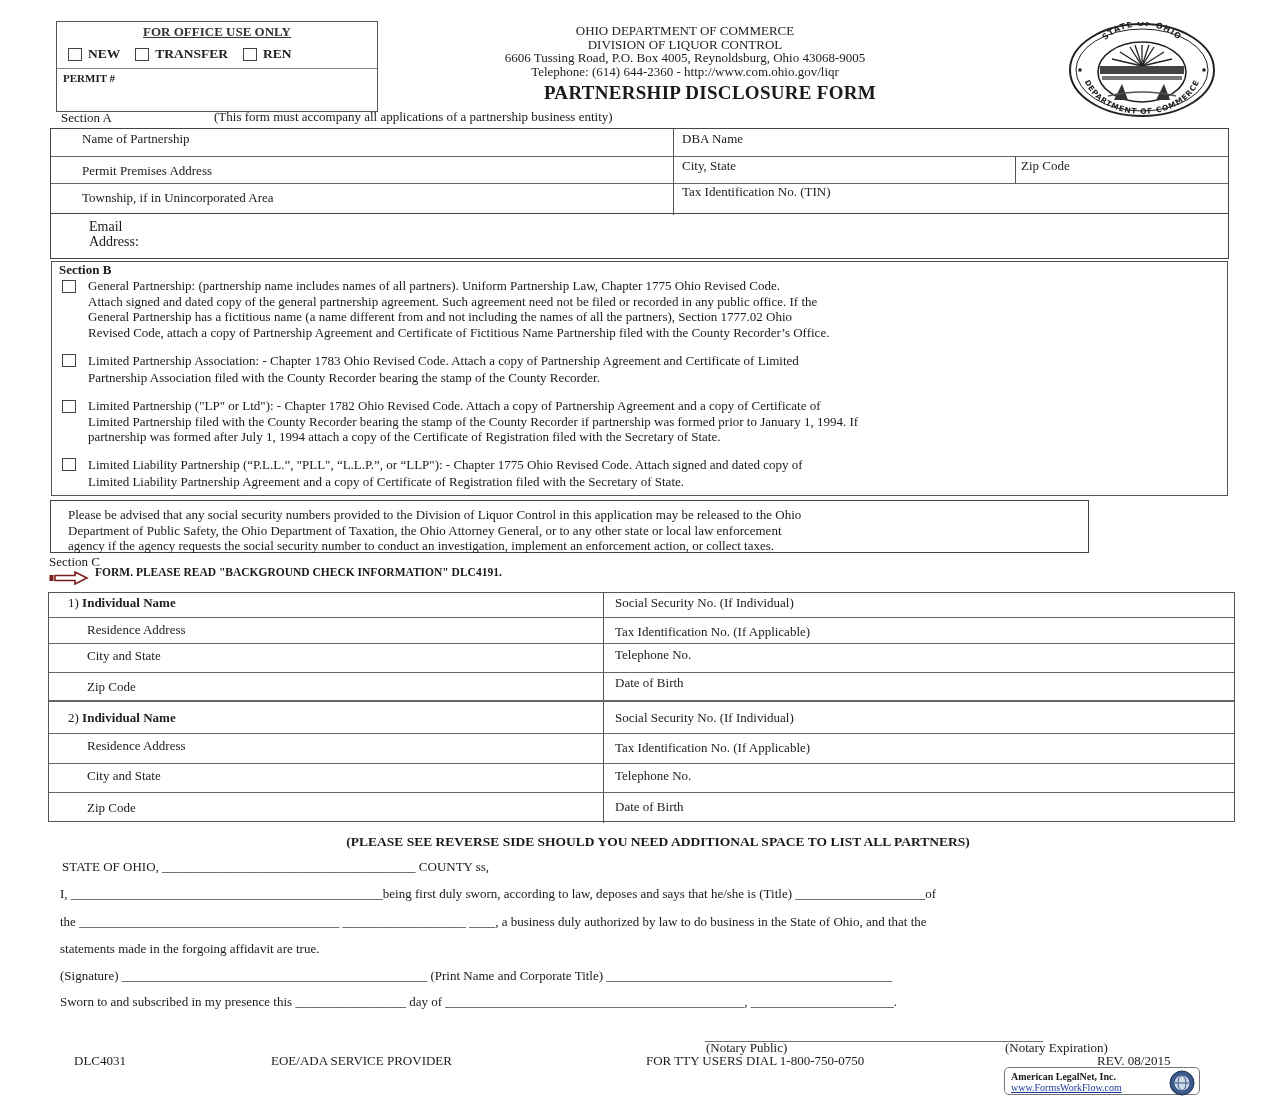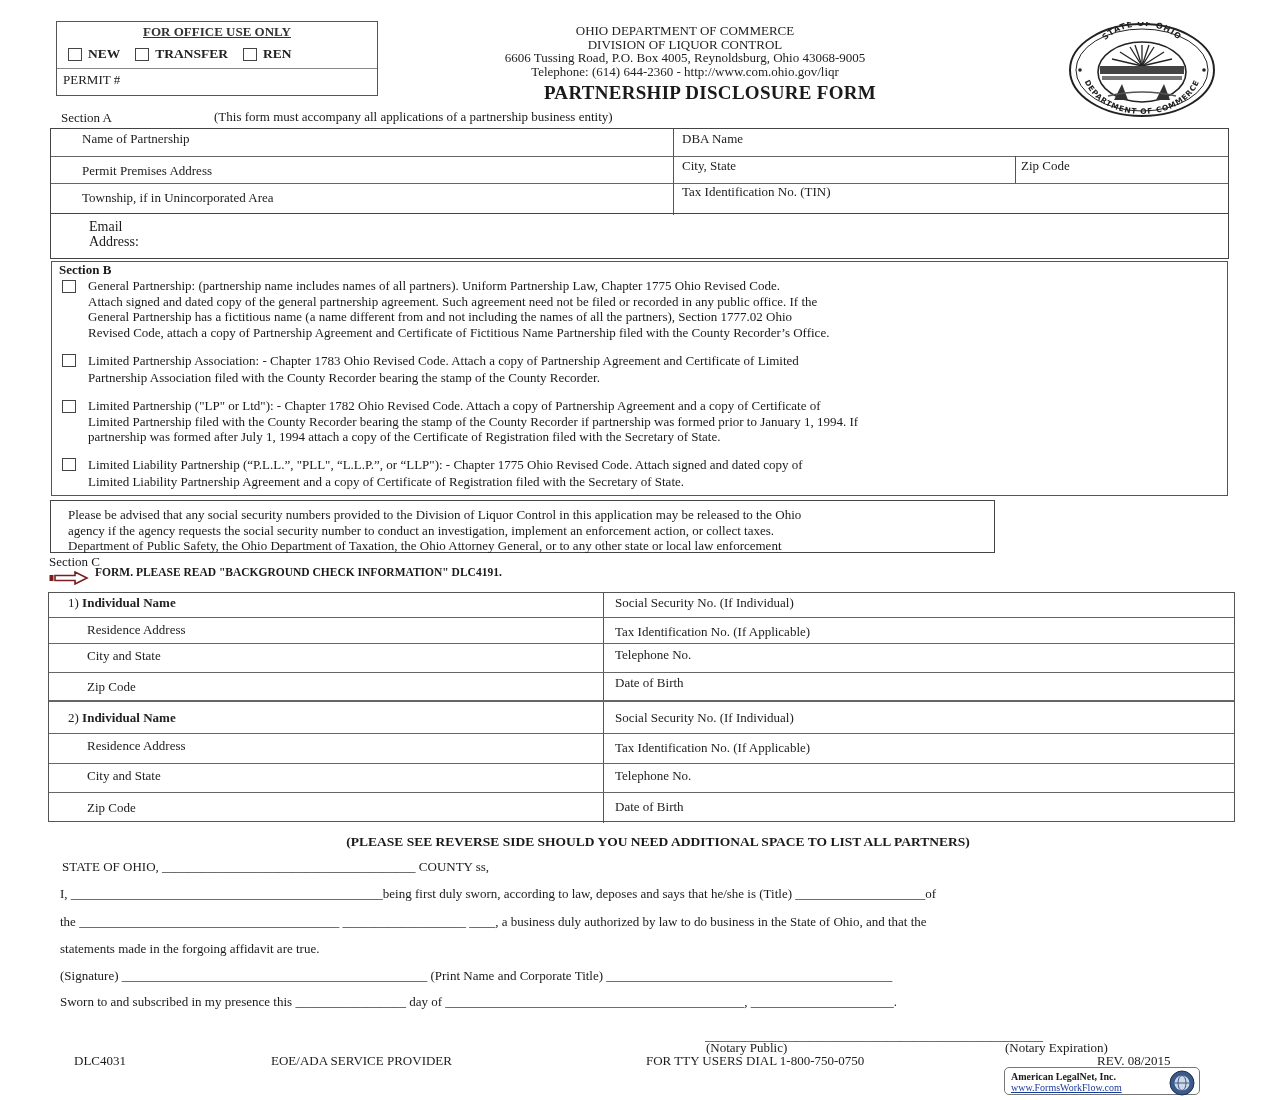--- a/index.html
+++ b/index.html
@@ -2,27 +2,27 @@
 <html><head>
 <meta charset="utf-8">
 <style>
   * { box-sizing: border-box; margin: 0; padding: 0; }
   html, body { width: 1275px; height: 1100px; background: #ffffff; overflow: hidden; }
   body { position: relative; font-family: "Liberation Serif", "DejaVu Serif", serif; color: #1a1a1a; font-size: 13px; }
   .abs { position: absolute; }
   .b { font-weight: bold; }
 
   
-  #office-box { left: 56px; top: 21px; width: 322px; height: 75px; border: 1.5px solid #555; background: #fff; }
+  #office-box { left: 56px; top: 21px; width: 322px; height: 91px; border: 1.5px solid #555; background: #fff; }
   #office-title { left: 0; top: 2px; width: 100%; text-align: center; font-weight: bold; font-size: 13px; text-decoration: underline; color: #333; }
   .obox-check { display: inline-flex; align-items: center; font-weight: bold; font-size: 13.5px; color: #222; }
   .cb { display: inline-block; width: 14px; height: 13px; border: 1px solid #444; background: #fff; margin-right: 6px; }
   #office-checks { left: 11px; top: 24px; display: flex; gap: 15px; }
   #office-divider { left: 0; top: 46px; width: 100%; border-top: 1px solid #888; }
-  #permit-label { left: 6px; top: 50px; font-weight: normal; font-size: 13px; }
+  #permit-label { left: 6px; top: 50px; font-weight: bold; font-size: 11px; }
 
   
   #agency { left: 420px; top: 24px; width: 530px; text-align: center; font-size: 13px; line-height: 13.5px; color: #222; }
   #form-title { left: 420px; top: 82px; width: 580px; text-align: center; font-size: 19px; font-weight: bold; letter-spacing: 0.3px; }
   #seal { left: 1068px; top: 22px; width: 148px; height: 96px; }
 
   
   #secA-label { left: 61px; top: 110px; font-size: 13px; }
   #secA-note { left: 214px; top: 109px; font-size: 13px; }
   #secA-table { left: 50px; top: 128px; width: 1179px; height: 86px; border: 1.5px solid #444; }
@@ -33,21 +33,21 @@
   #email-label { left: 38px; top: 5px; font-size: 14px; line-height: 15px; font-family: "Liberation Serif", serif; }
 
   
   #secB-box { left: 51px; top: 261px; width: 1177px; height: 235px; border: 1.5px solid #555; }
   #secB-label { left: 7px; top: 0px; font-weight: bold; font-size: 13px; }
   .optblock { position: absolute; left: 10px; width: 1000px; font-size: 13px; line-height: 15.5px; }
   .optblock .cb { position: absolute; left: 0; top: 2px; }
   .opttext { margin-left: 26px; }
 
   
-  #advisory { left: 50px; top: 500px; width: 945px; height: 53px; border: 1.5px solid #444; padding: 6px 0 0 17px; font-size: 13px; line-height: 15.5px; }
+  #advisory { left: 50px; top: 500px; width: 1039px; height: 53px; border: 1.5px solid #444; padding: 6px 0 0 17px; font-size: 13px; line-height: 15.5px; }
 
   
   #secC-label { left: 49px; top: 554px; font-weight: normal; font-size: 13px; }
   #arrow-icon { left: 49px; top: 571px; width: 40px; height: 14px; }
   #secC-notice { left: 95px; top: 566px; font-weight: bold; font-size: 11.5px; line-height: 12px; width: 1140px; }
   #secC-table { left: 48px; top: 592px; width: 1187px; height: 230px; border: 1.5px solid #555; }
 
   
   #reverse-note { left: 0; top: 834px; width: 1316px; text-align: center; font-weight: bold; font-size: 13.5px; }
   .aff { position: absolute; font-size: 13px; white-space: nowrap; }
@@ -178,22 +178,22 @@
     <span class="cb"></span>
     <div class="opttext">
       <div>Limited Liability Partnership (“P.L.L.”, "PLL", “L.L.P.”, or “LLP"):          - Chapter 1775 Ohio Revised Code.  Attach signed and dated copy of</div>
       <div>Limited Liability Partnership Agreement and a copy of Certificate of Registration filed with the Secretary of State.</div>
     </div>
   </div>
 </div>
 
 <div id="advisory" class="abs">
   <div>Please be advised that any social security numbers provided to the Division of Liquor Control in this application may be released to the Ohio</div>
+  <div>Department of Public Safety, the Ohio Department of Taxation, the Ohio Attorney General, or to any other state or local law enforcement</div>
   <div>agency if the agency requests the social security number to conduct an investigation, implement an enforcement action, or collect taxes.</div>
-  <div>Department of Public Safety, the Ohio Department of Taxation, the Ohio Attorney General, or to any other state or local law enforcement</div>
 </div>
 
 <div id="secC-label" class="abs">Section C</div>
 <svg id="arrow-icon" class="abs" viewBox="0 0 40 14">
   <rect x="0.5" y="4" width="4" height="6" fill="#7a1f1f"></rect>
   <path d="M 6 4.5 L 26 4.5 L 26 1 L 38 7 L 26 13 L 26 9.5 L 6 9.5 Z" fill="#fff" stroke="#7a1f1f" stroke-width="1.6"></path>
 </svg>
 <div id="secC-notice" class="abs">
   <div>FORM.  PLEASE READ "BACKGROUND CHECK INFORMATION" DLC4191.</div>
 </div>

